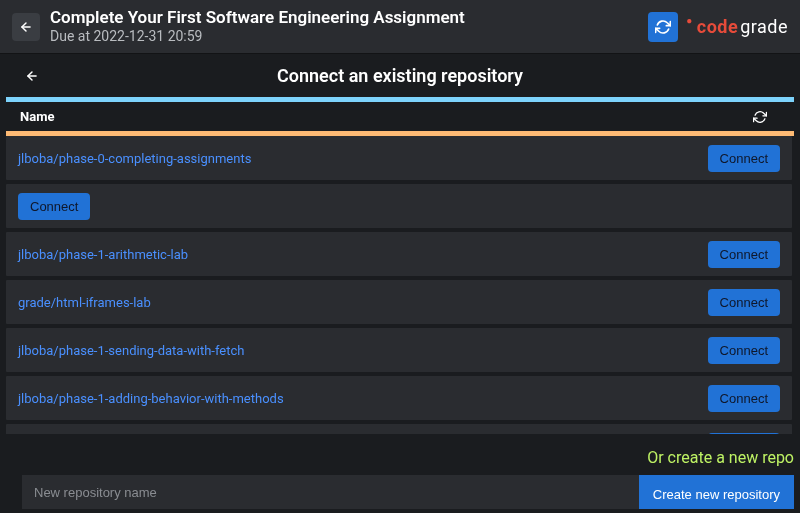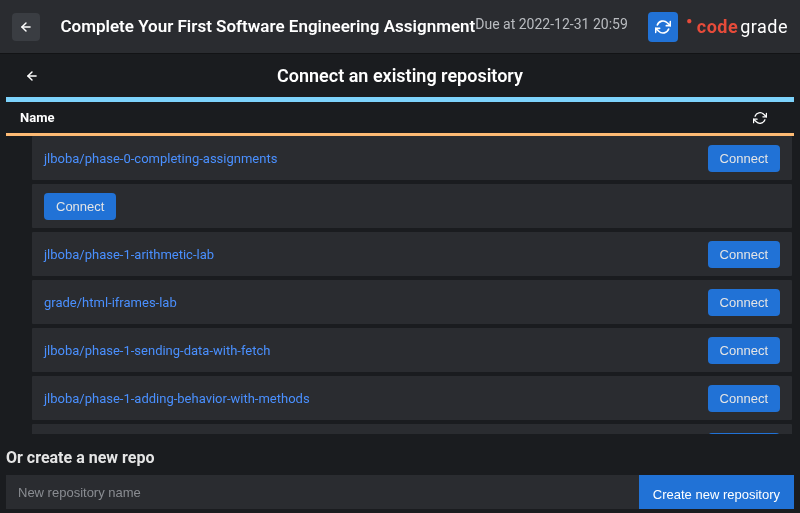--- a/index.html
+++ b/index.html
@@ -20,21 +20,21 @@
     border-bottom: 1px solid #121315;
   }
   .back-btn {
     width: 28px; height: 28px;
     background: #3a3d42;
     border-radius: 4px;
     display: flex; align-items: center; justify-content: center;
     flex-shrink: 0;
     cursor: pointer;
   }
-  .title-block { flex: 1; display: flex; flex-direction: row; justify-content: center; line-height: 1.25; }
+  .title-block { flex: 1; display: flex; flex-direction: column; justify-content: center; line-height: 1.25; }
   .title-block .title { font-size: 17px; font-weight: 600; color: #fff; }
   .title-block .due { font-size: 14px; color: #b9bcc0; }
   .refresh-blue {
     width: 30px; height: 30px;
     background: #2172d6;
     border-radius: 4px;
     display: flex; align-items: center; justify-content: center;
     cursor: pointer;
   }
   .brand { font-size: 18px; font-weight: 700; color: #fff; letter-spacing: 0.5px; display:flex; align-items:center; gap:2px;}
@@ -72,21 +72,21 @@
 
   .table-head {
     height: 34px;
     display: flex;
     align-items: center;
     padding: 0 14px;
     background: #1a1c1f;
     font-weight: 700;
     color: #fff;
     font-size: 13px;
-    border-bottom: 3px solid #fdba74;
+    border-bottom: 5px solid #fdba74;
     gap: 16px;
   }
   .table-head .col-name { flex:1; }
   .table-head .refresh-col {
     width: 20px; height: 20px;
     display:flex;align-items:center;justify-content:center;
     cursor:pointer;
     margin-right: 10px;
   }
 
@@ -96,63 +96,63 @@
     padding-right: 2px;
   }
   .repo-row {
     height: 44px;
     background: #2a2c30;
     margin-bottom: 4px;
     display: flex;
     align-items: center;
     padding: 0 12px;
     border-radius: 1px;
-    margin-left: 26px;
   }
   .repo-link {
     flex: 1;
     color: #4a90ff;
     font-size: 13px;
     cursor: pointer;
     text-decoration: none;
   }
   .connect-btn {
     background: #2172d6;
-    color: #e5e5e5;
+    color: #0f172a;
     border: none;
     border-radius: 4px;
     padding: 6px 12px;
     font-size: 13px;
     cursor: pointer;
   }
 
   .footer {
     position: absolute;
     left: 6px; right: 6px; bottom: 0;
     background: #1a1c1f;
     padding-top: 4px;
   }
   .footer h3 {
-    text-align: left;
-    font-size: 16px; font-weight: 700; color: #e5e5e5;
+    text-align: right;
+    font-size: 16px; font-weight: 400; color: #bef264;
     padding: 10px 0 8px;
   }
   .new-row {
     display: flex;
     height: 34px;
     margin-bottom: 4px;
   }
   .new-input {
     flex: 1;
     background: #2a2c30;
     border: none;
     color: #7dd3fc;
     padding: 0 12px;
     font-size: 13px;
     outline: none;
+    margin-left: 16px;
   }
   .new-input::placeholder { color: #8a8d92; }
   .create-btn {
     background: #2172d6;
     color: #fff;
     border: none;
     padding: 12px 14px;
     font-size: 13px;
     cursor: pointer;
   }

